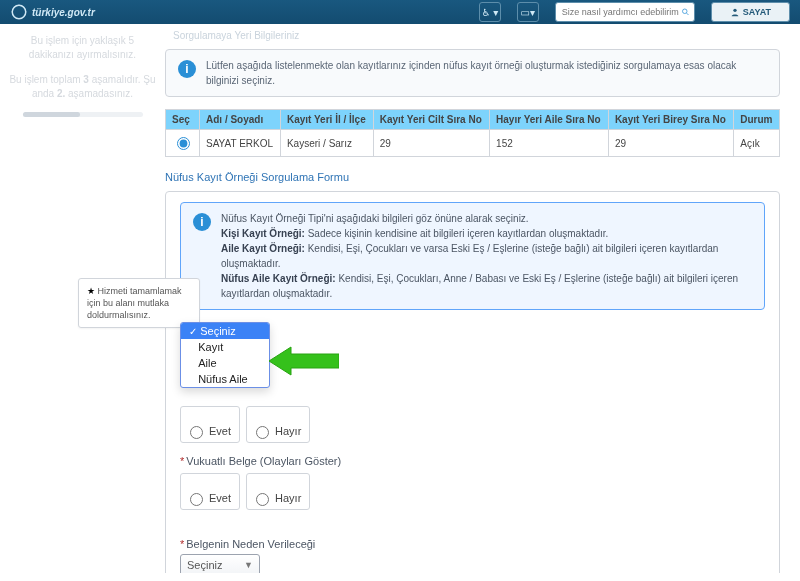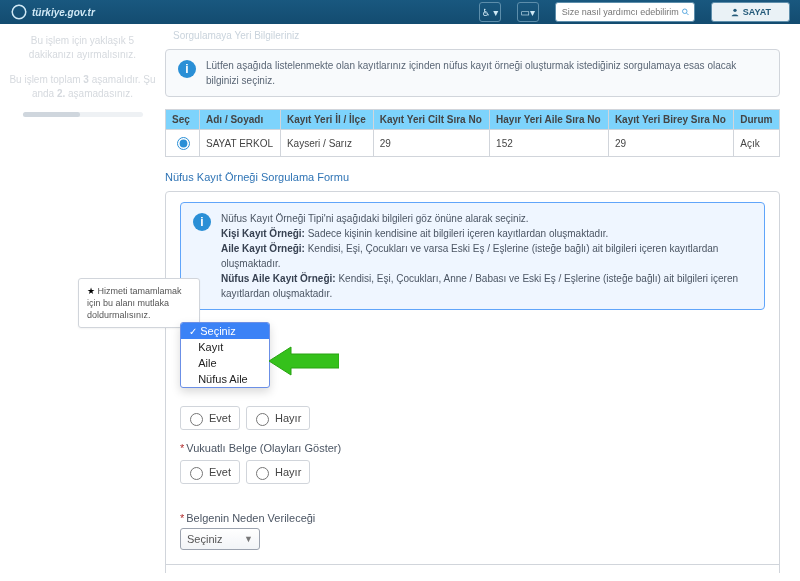--- a/index.html
+++ b/index.html
@@ -67,21 +67,21 @@
   .fieldlabel .req{color:#b12e2e;margin-right:2px;}
 
   .dropdown-mock{position:relative;width:72px;height:18px;border:1px solid var(--gray-400);border-radius:3px;background:#fff;}
   .dropdown-open{position:absolute;left:-1px;top:-3px;width:90px;border:1px solid #6b8fe6;border-radius:3px;background:#fff;box-shadow:0 4px 10px rgba(0,0,0,.15);z-index:5;overflow:hidden;}
   .dropdown-open .opt{font-size:11px;padding:2px 8px;color:#222;}
   .dropdown-open .opt.selected{background:#3b82f6;color:#fff;}
   .dropdown-open .opt.tick::before{content:"✓ ";font-size:10px;}
   .dropdown-open .opt.space::before{content:"\00a0\00a0\00a0";}
 
   .radiorow{display:flex;gap:6px;margin:6px 0 12px;}
-  .radiobox{border:1px solid var(--gray-300);border-radius:3px;padding:3px 8px 3px 4px;display:flex;align-items:center;gap:3px;font-size:11px;color:#444;}
+  .radiobox{border:1px solid var(--gray-300);border-radius:3px;padding:16px 8px 3px 4px;display:flex;align-items:center;gap:3px;font-size:11px;color:#444;}
 
   .selectbox{border:1px solid var(--gray-400);border-radius:3px;background:linear-gradient(#fff,#f2f4f7);height:22px;width:80px;display:flex;align-items:center;justify-content:space-between;padding:0 6px;font-size:11px;color:#555;}
   .selectbox .chev{font-size:9px;color:#777;}
 
   .divider{border:0;border-top:1px solid var(--gray-300);margin:14px -14px 12px;}
 
   
   .hintbox{position:absolute;left:78px;top:278px;width:122px;border:1px solid var(--gray-300);background:#fff;border-radius:3px;padding:6px 8px;font-size:9px;color:#555;line-height:1.35;box-shadow:0 1px 2px rgba(0,0,0,.05);}
   .hintbox .star{color:#000;}
 

